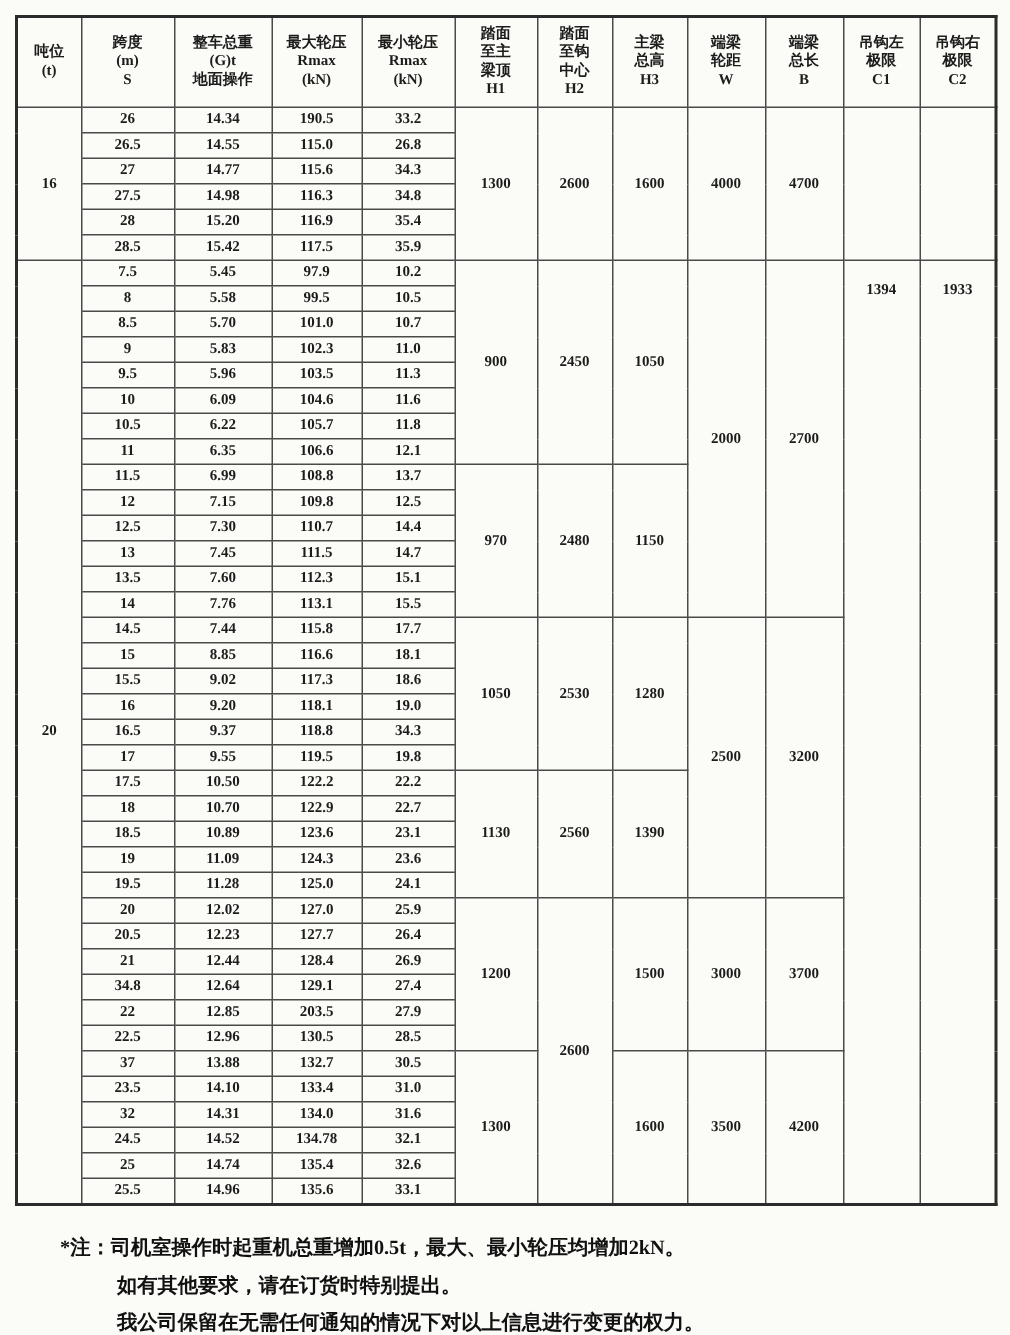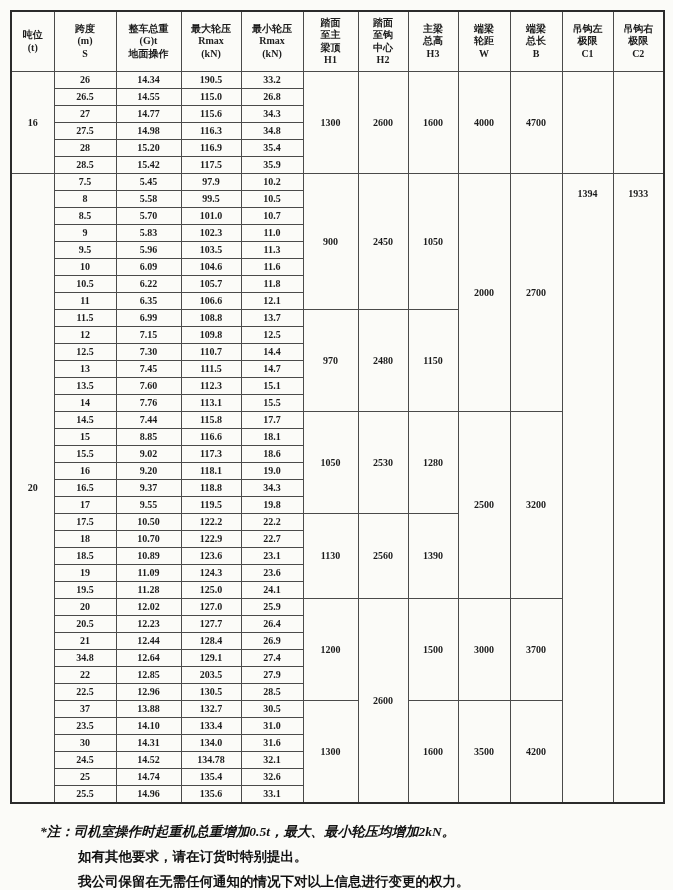--- a/index.html
+++ b/index.html
@@ -63,21 +63,21 @@
   .notes {
     margin: 15px 0 0 30px;
     padding-left: 38px;
     font-size: 13.5px;
     line-height: 25px;
     font-weight: 600;
     color: #111;
     font-family: "Liberation Serif", serif;
   }
   .notes .note-line { text-indent: 0; }
-  .notes .note-line.hang { text-indent: -38px; font-style: italic; }
+  .notes .note-line.hang { text-indent: -38px; }
 </style>
 </head>
 <body style="--paper: #fbfbf8; --ink: #1c1c1c; --border: #4a4a4a; --frame: #2b2b2b;">
 
 <div class="sheet">
   <table class="spec">
     <colgroup>
       <col class="c0">
         <col class="c1">
         <col class="c2">
@@ -397,21 +397,21 @@
           <td rowspan="6">3500</td>
           <td rowspan="6">4200</td>
         </tr>
         <tr>
           <td>23.5</td>
           <td>14.10</td>
           <td>133.4</td>
           <td>31.0</td>
         </tr>
         <tr>
-          <td>30</td>
+          <td>32</td>
           <td>14.31</td>
           <td>134.0</td>
           <td>31.6</td>
         </tr>
         <tr>
           <td>24.5</td>
           <td>14.52</td>
           <td>134.78</td>
           <td>32.1</td>
         </tr>

